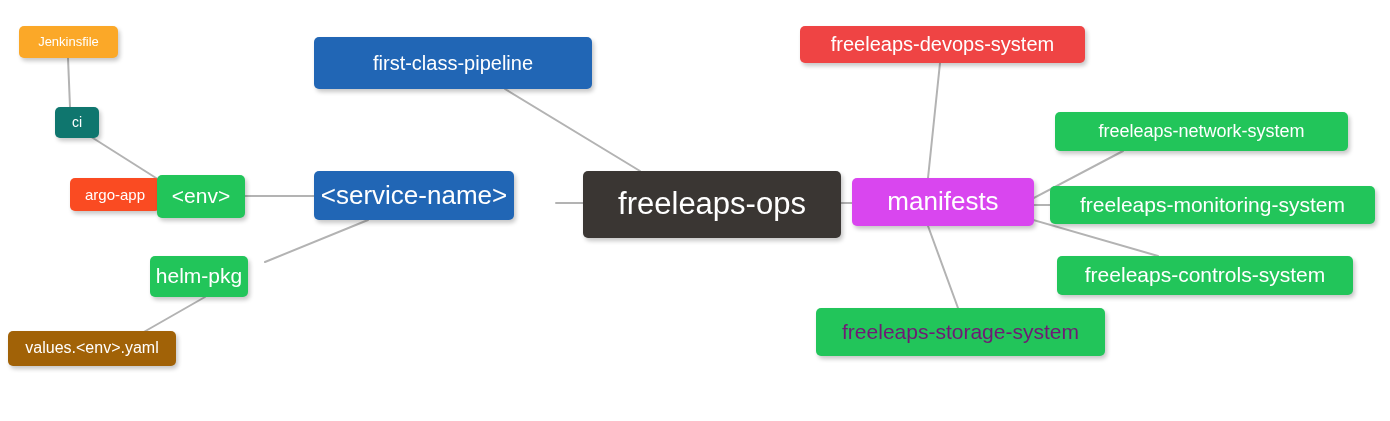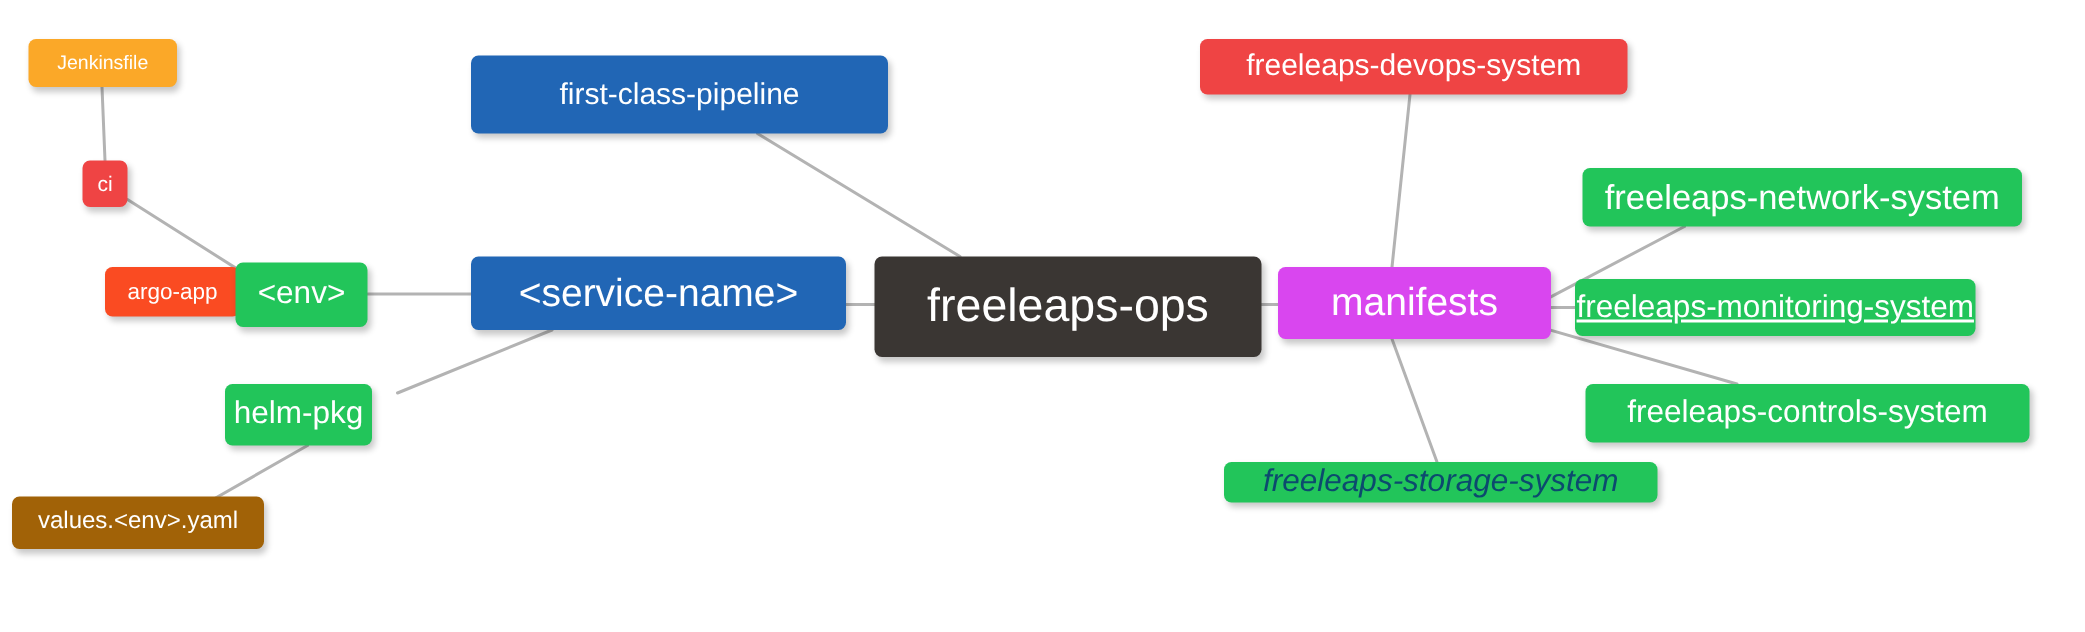--- a/index.html
+++ b/index.html
@@ -62,56 +62,56 @@
       <line x1="928" y1="178" x2="940" y2="63" stroke="#b3b3b3" stroke-width="2" stroke-linecap="round"></line>
       <line x1="1009" y1="211" x2="1123" y2="151" stroke="#b3b3b3" stroke-width="2" stroke-linecap="round"></line>
       <line x1="1009" y1="205" x2="1050" y2="205" stroke="#b3b3b3" stroke-width="2" stroke-linecap="round"></line>
       <line x1="1009" y1="213" x2="1158" y2="256" stroke="#b3b3b3" stroke-width="2" stroke-linecap="round"></line>
       <line x1="928" y1="226" x2="958" y2="308" stroke="#b3b3b3" stroke-width="2" stroke-linecap="round"></line>
     </svg>
   <div id="node-layer">
       <div class="node" style="left: 19px; top: 26px; width: 99px; height: 32px; background: rgb(251, 168, 40); color: rgb(255, 255, 255); font-size: 13px;">
         <span class="node-label">Jenkinsfile</span>
       </div>
-      <div class="node" style="left: 55px; top: 107px; width: 30px; height: 31px; background: #ef4444; color: rgb(255, 255, 255); font-size: 14px;">
+      <div class="node" style="left: 55px; top: 107px; width: 44px; height: 31px; background: #0f766e; color: rgb(255, 255, 255); font-size: 14px;">
         <span class="node-label">ci</span>
       </div>
       <div class="node" style="left: 34px; top: 178px; width: 90px; height: 33px; background: rgb(250, 75, 34); color: rgb(255, 255, 255); font-size: 15px; margin-left: 36px;">
         <span class="node-label">argo-app</span>
       </div>
       <div class="node" style="left: 157px; top: 175px; width: 88px; height: 43px; background: rgb(34, 197, 90); color: rgb(255, 255, 255); font-size: 21px;">
         <span class="node-label">&lt;env&gt;</span>
       </div>
       <div class="node" style="left: 150px; top: 256px; width: 98px; height: 41px; background: rgb(34, 197, 90); color: rgb(255, 255, 255); font-size: 21px;">
         <span class="node-label">helm-pkg</span>
       </div>
       <div class="node" style="left: 8px; top: 331px; width: 168px; height: 35px; background: #a16207; color: rgb(255, 255, 255); font-size: 16px;">
         <span class="node-label">values.&lt;env&gt;.yaml</span>
       </div>
       <div class="node" style="left: 314px; top: 37px; width: 278px; height: 52px; background: rgb(33, 102, 181); color: rgb(255, 255, 255); font-size: 20px;">
         <span class="node-label">first-class-pipeline</span>
       </div>
-      <div class="node" style="left: 314px; top: 171px; width: 250px; height: 49px; background: rgb(33, 102, 181); color: rgb(255, 255, 255); font-size: 26px;">
+      <div class="node" style="left: 314px; top: 171px; width: 200px; height: 49px; background: rgb(33, 102, 181); color: rgb(255, 255, 255); font-size: 26px;">
         <span class="node-label">&lt;service-name&gt;</span>
       </div>
       <div class="node" style="left: 583px; top: 171px; width: 258px; height: 67px; background: rgb(58, 54, 51); color: rgb(255, 255, 255); font-size: 31px;">
         <span class="node-label">freeleaps-ops</span>
       </div>
       <div class="node" style="left: 852px; top: 178px; width: 182px; height: 48px; background: #d946ef; color: rgb(255, 255, 255); font-size: 26px; text-align: right;">
         <span class="node-label">manifests</span>
       </div>
       <div class="node" style="left: 800px; top: 26px; width: 285px; height: 37px; background: #ef4444; color: rgb(255, 255, 255); font-size: 20px;">
         <span class="node-label">freeleaps-devops-system</span>
       </div>
-      <div class="node" style="left: 1055px; top: 112px; width: 293px; height: 39px; background: rgb(34, 197, 90); color: rgb(255, 255, 255); font-size: 23px;">
+      <div class="node" style="left: 1055px; top: 112px; width: 293px; height: 39px; background: rgb(34, 197, 90); color: rgb(255, 255, 255); font-size: 18px;">
         <span class="node-label">freeleaps-network-system</span>
       </div>
-      <div class="node" style="left: 1050px; top: 186px; width: 267px; height: 38px; background: rgb(34, 197, 90); color: rgb(255, 255, 255); font-size: 21px; text-decoration: underline;">
+      <div class="node" style="left: 1050px; top: 186px; width: 325px; height: 38px; background: rgb(34, 197, 90); color: rgb(255, 255, 255); font-size: 21px;">
         <span class="node-label">freeleaps-monitoring-system</span>
       </div>
       <div class="node" style="left: 1057px; top: 256px; width: 296px; height: 39px; background: rgb(34, 197, 90); color: rgb(255, 255, 255); font-size: 21px;">
         <span class="node-label">freeleaps-controls-system</span>
       </div>
-      <div class="node" style="left: 816px; top: 308px; width: 289px; height: 27px; background: rgb(34, 197, 90); color: #0c4a6e; font-size: 21px; font-style: italic;">
+      <div class="node" style="left: 816px; top: 308px; width: 289px; height: 48px; background: rgb(34, 197, 90); color: #701a75; font-size: 21px;">
         <span class="node-label">freeleaps-storage-system</span>
       </div>
     </div>
 </div>
 
 </body></html>

